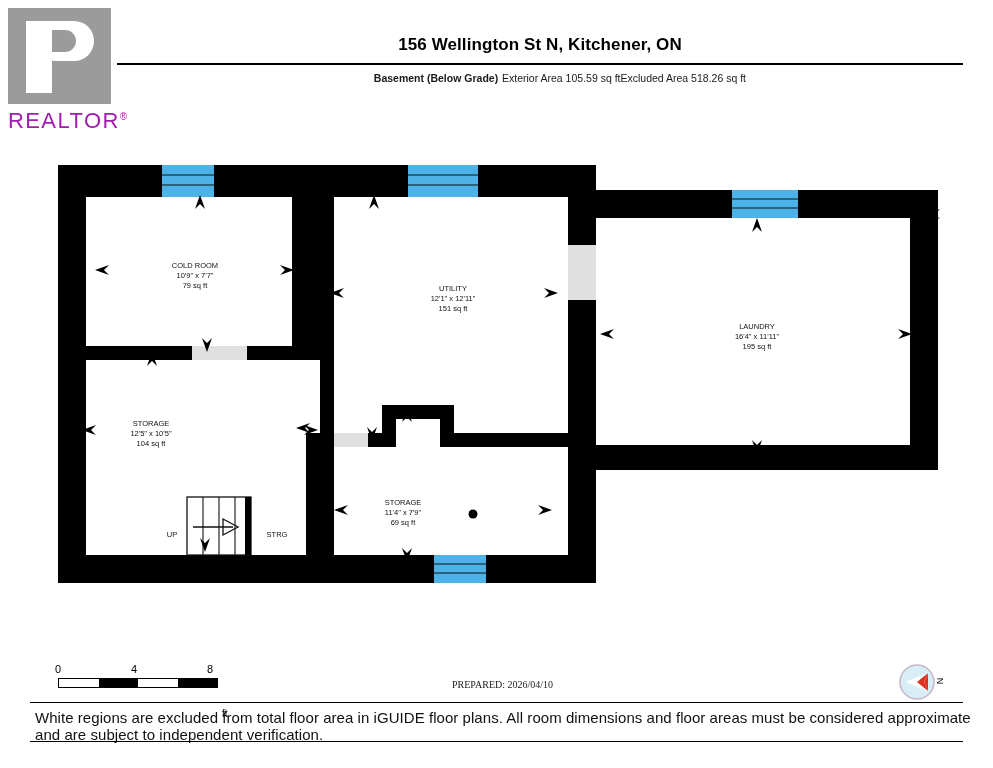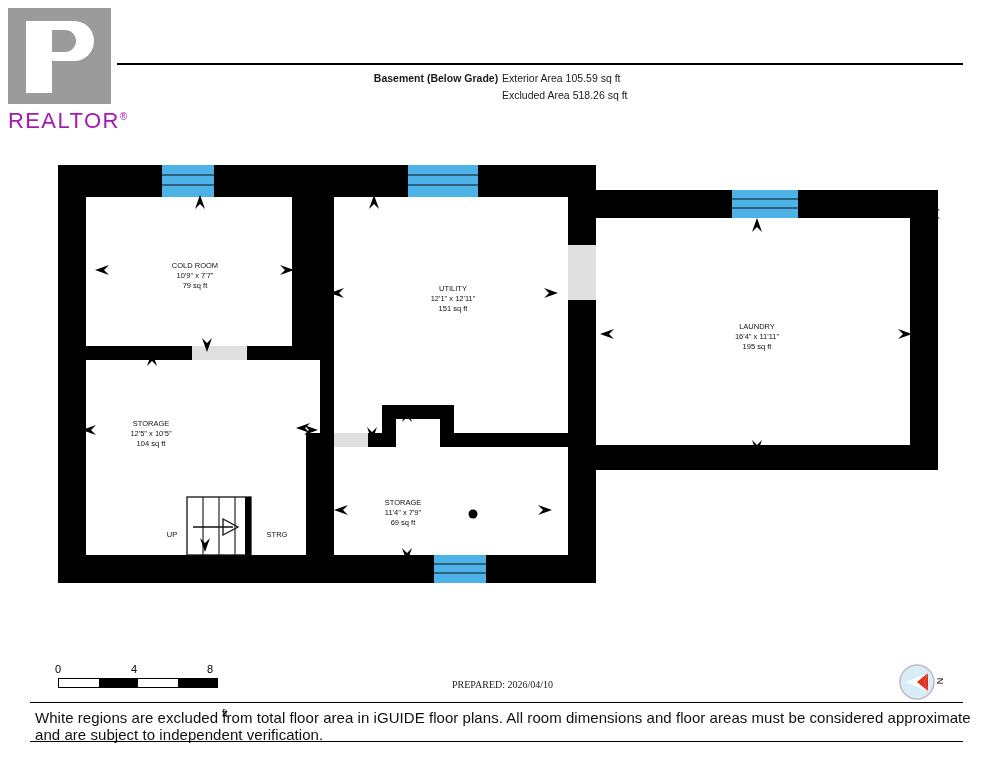--- a/index.html
+++ b/index.html
@@ -65,21 +65,21 @@
     width: 720px; text-align: center;
     font-size: 17px; font-weight: bold; color: #000000;
     letter-spacing: 0.1px;
   }
   #subtitle-block {
     position: absolute; left: 370px; top: 70px;
     font-size: 10.5px; color: #1a1a1a;
   }
   #subtitle-block .row { display: flex; align-items: flex-start; line-height: 17px; }
   #level-label { font-weight: bold; width: 132px; text-align: center; }
-  #area-col { display: flex; flex-direction: column; }
+  #area-col { display: flex; flex-direction: row; }
 
   
   #floorplan {
     position: absolute; left: 0; top: 0;
     width: 993px; height: 768px;
   }
 
   
   #scalebar { position: absolute; left: 58px; top: 678px; width: 160px; height: 10px;
               border: 1px solid #000; background: #fff; display: flex; }
@@ -115,20 +115,21 @@
   <div id="realtor-logo">
     <div id="realtor-mark">
       <div class="bar"></div>
       <div class="bowl"></div>
       <div class="bowl-in"></div>
       <div class="leg2"></div>
     </div>
     <div id="realtor-word"><span>REALTOR</span><span class="reg">®</span></div>
   </div>
 
+  <div id="plan-title">156 Wellington St N, Kitchener, ON</div>
   <div id="header-rule"></div>
   <div id="subtitle-block">
     <div class="row">
       <div id="level-label">Basement (Below Grade)</div>
       <div id="area-col">
         <div>Exterior Area 105.59 sq ft</div>
         <div>Excluded Area 518.26 sq ft</div>
       </div>
     </div>
   </div>

